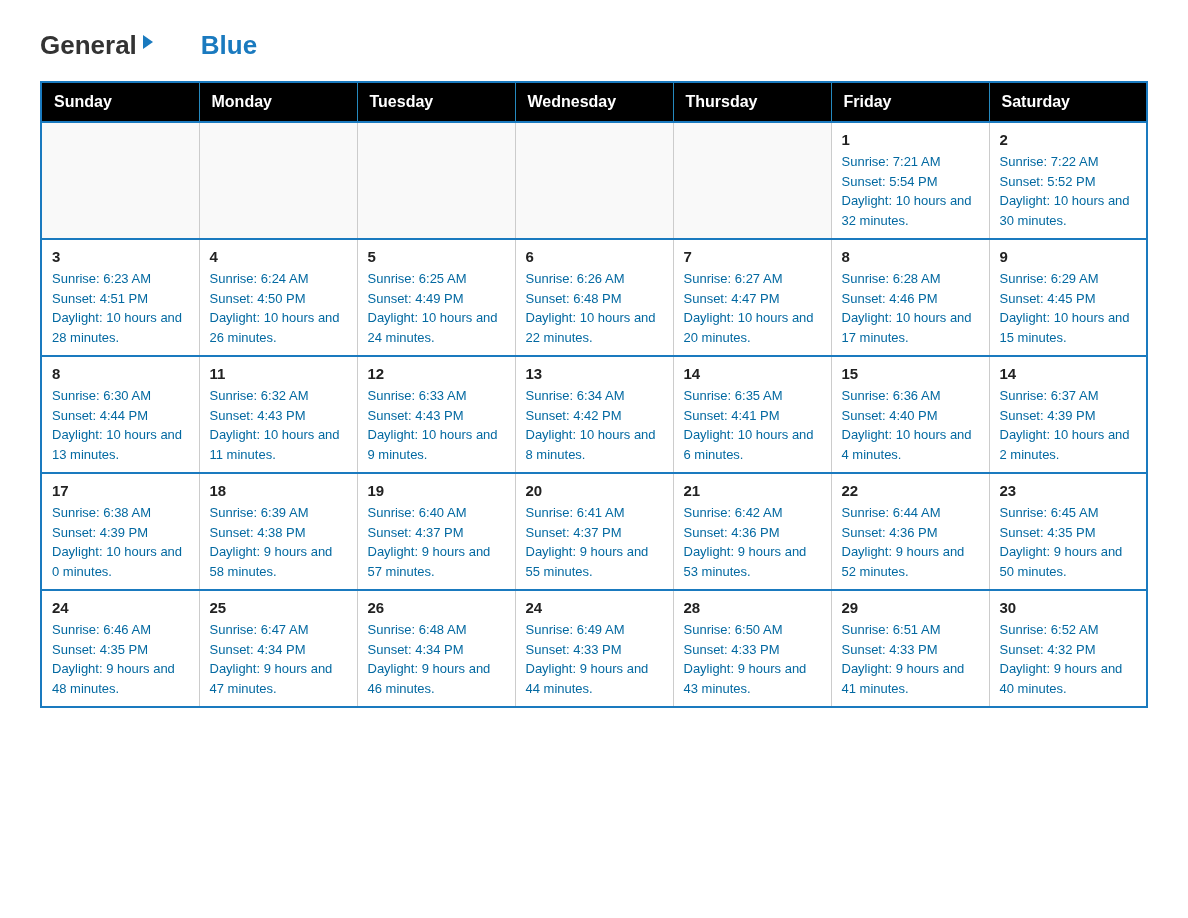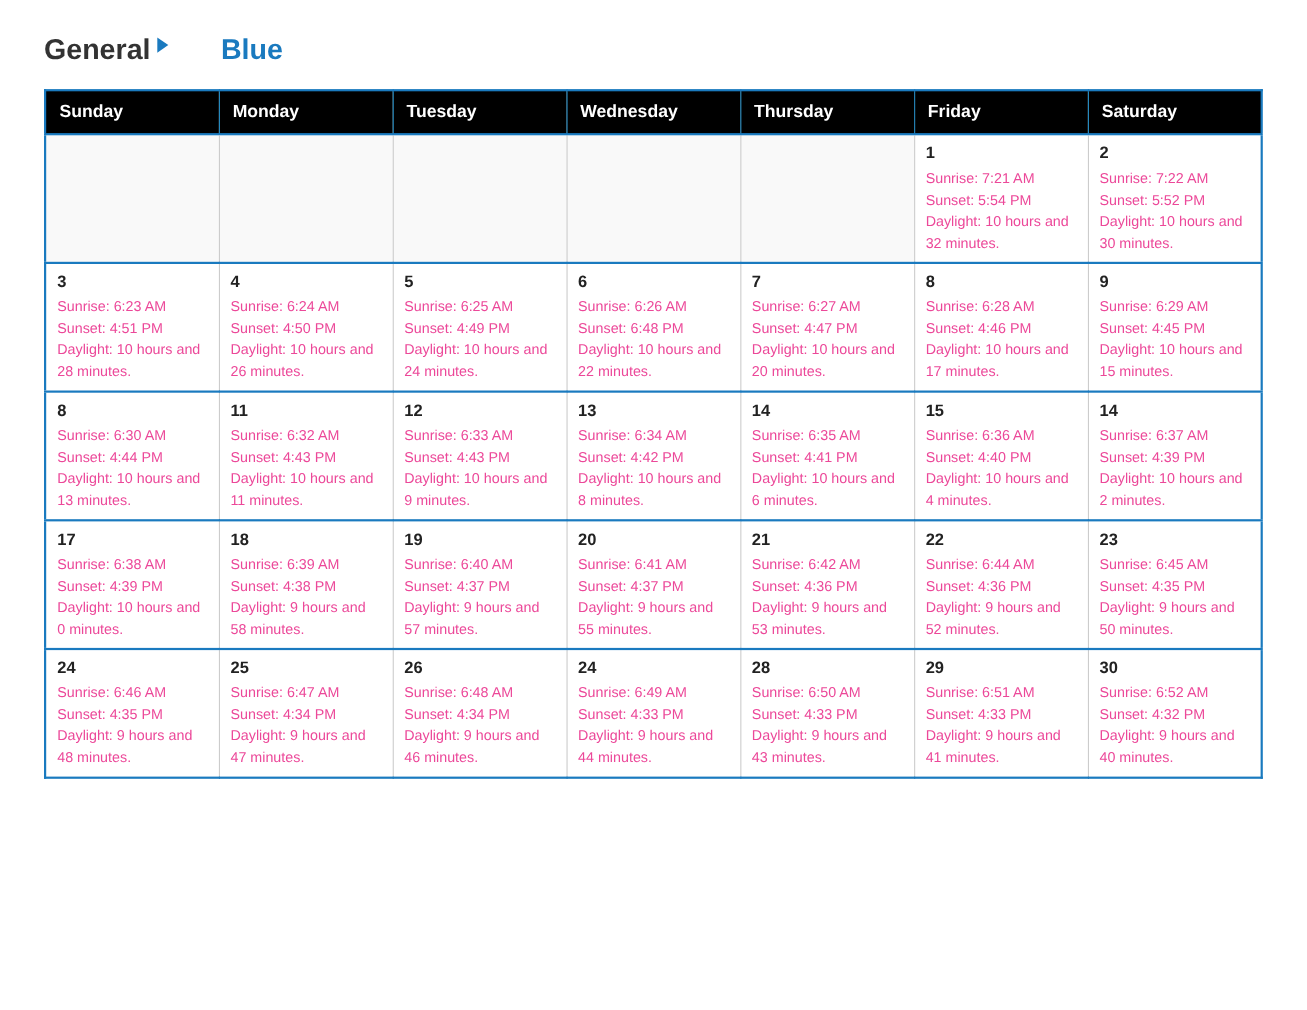--- a/index.html
+++ b/index.html
@@ -69,21 +69,21 @@
     }
     .day-number {
       font-size: 15px;
       font-weight: bold;
       color: #222;
       margin-bottom: 4px;
       display: block;
     }
     .day-info {
       font-size: 13px;
-      color: #ec4899;
+      color: #0369a1;
       line-height: 1.5;
     }
     .empty-cell {
       background: #f9f9f9;
     }
     .logo-row {
       display: flex;
       align-items: center;
     }
     .logo-text-general {

